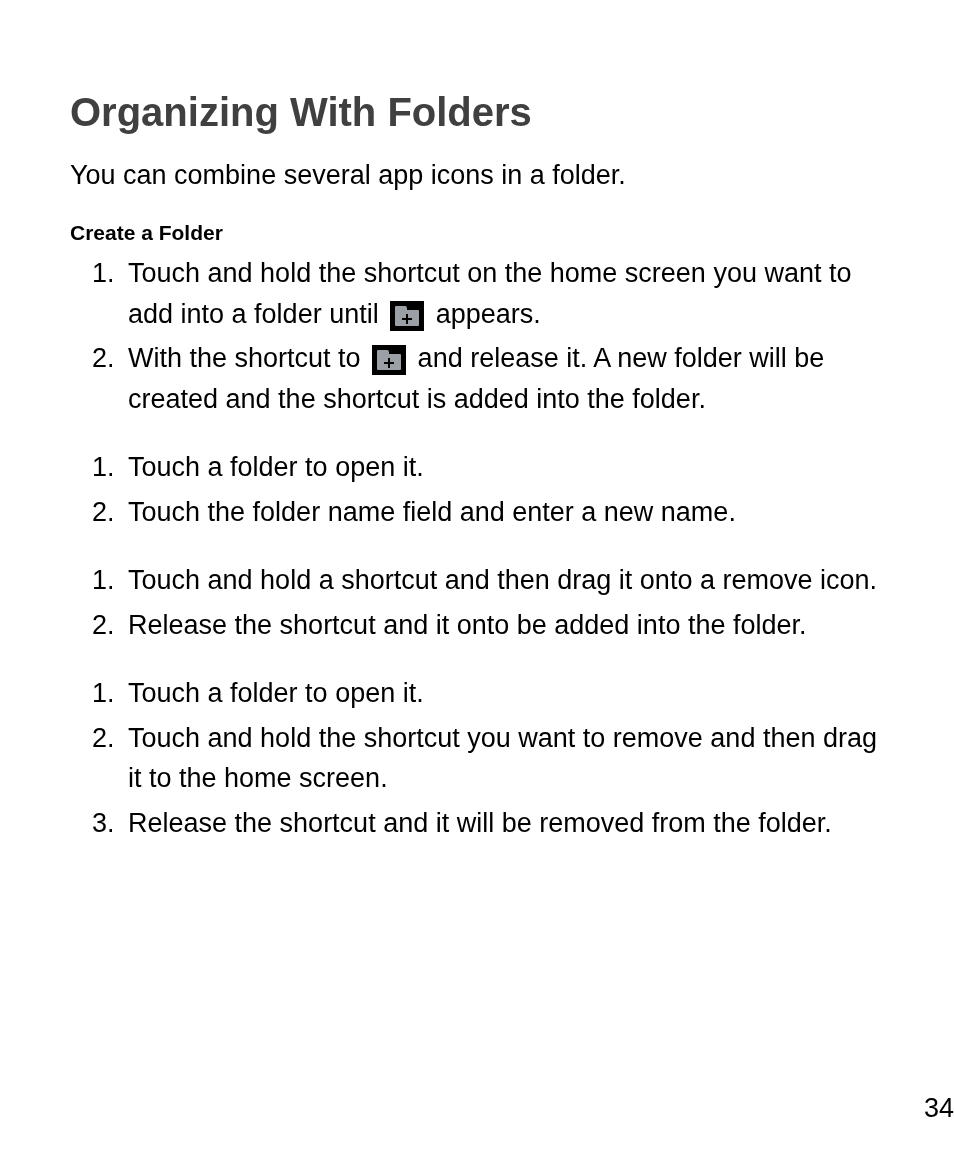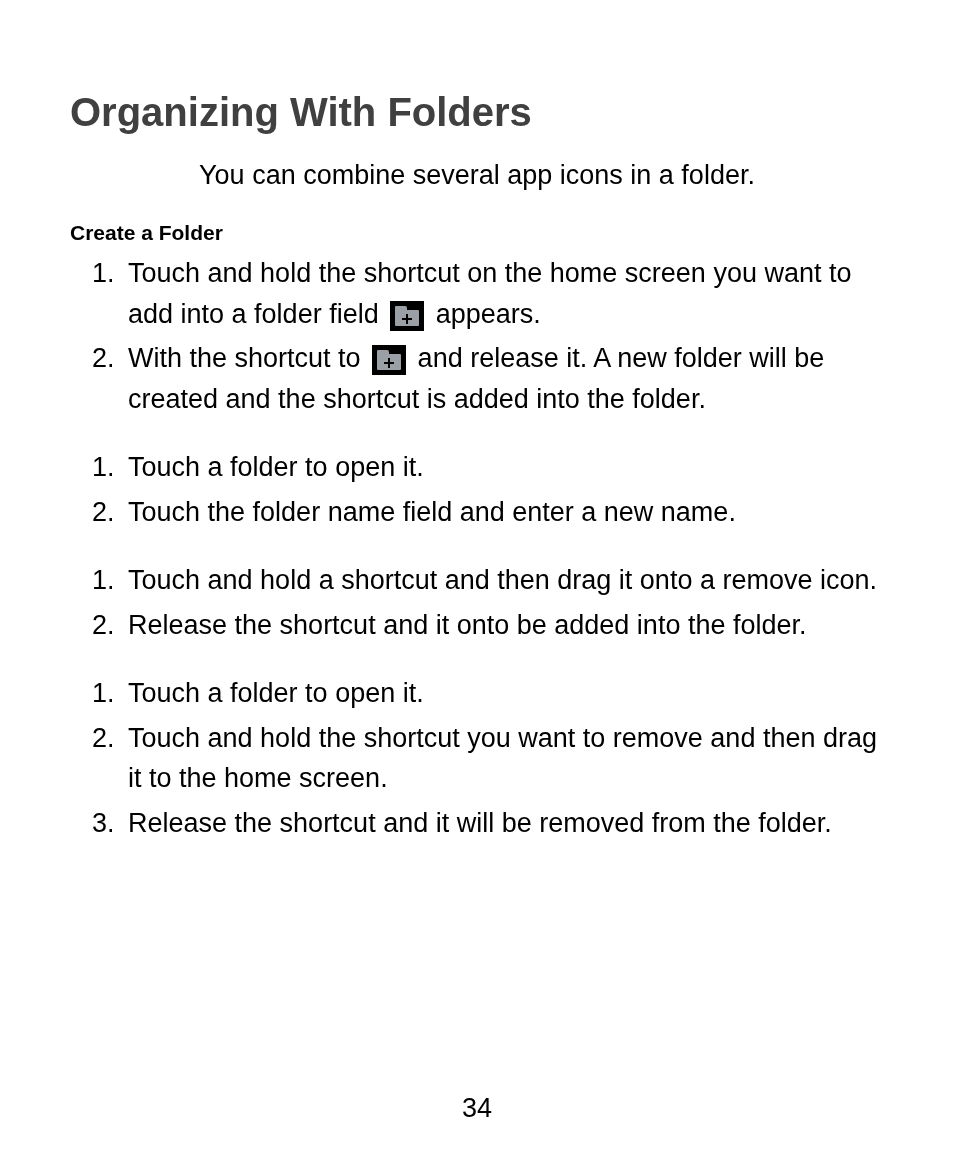--- a/index.html
+++ b/index.html
@@ -19,21 +19,20 @@
   h1.title {
     color: #404040;
     font-size: 40px;
     font-weight: bold;
     margin: 0 0 22px 0;
   }
   p.intro {
     font-size: 27px;
     margin: 0 0 28px 0;
     line-height: 1.35;
-    text-align: center;
   }
   h2.section {
     font-size: 21px;
     font-weight: bold;
     margin: 0 0 8px 0;
   }
   ol {
     margin: 0 0 28px 0;
     padding-left: 52px;
     font-size: 27px;
@@ -94,37 +93,37 @@
     left: 4px; top: 0; width: 2px; height: 10px;
   }
   .folder-icon .plus::after {
     left: 0; top: 4px; width: 10px; height: 2px;
   }
   .page-number {
     position: absolute;
     bottom: 44px;
     left: 0;
     width: 100%;
-    text-align: center;
+    text-align: right;
     font-size: 27px;
   }
 </style>
 </head>
 <body>
 
 <div class="page">
 
   <h1 class="title">Organizing With Folders</h1>
 
   <p class="intro">You can combine several app icons in a folder.</p>
 
   <h2 class="section">Create a Folder</h2>
   <ol>
     <li>
-      <span>Touch and hold the shortcut on the home screen you want to add into a folder field </span><span class="folder-icon"><span class="plus"></span></span><span> appears.</span>
+      <span>Touch and hold the shortcut on the home screen you want to add into a folder until </span><span class="folder-icon"><span class="plus"></span></span><span> appears.</span>
     </li>
     <li>
       <span>With the shortcut to </span><span class="folder-icon"><span class="plus"></span></span><span> and release it. A new folder will be created and the shortcut is added into the folder.</span>
     </li>
   </ol>
 
   <ol>
     <li><span>Touch a folder to open it.</span></li>
     <li><span>Touch the folder name field and enter a new name.</span></li>
   </ol>

